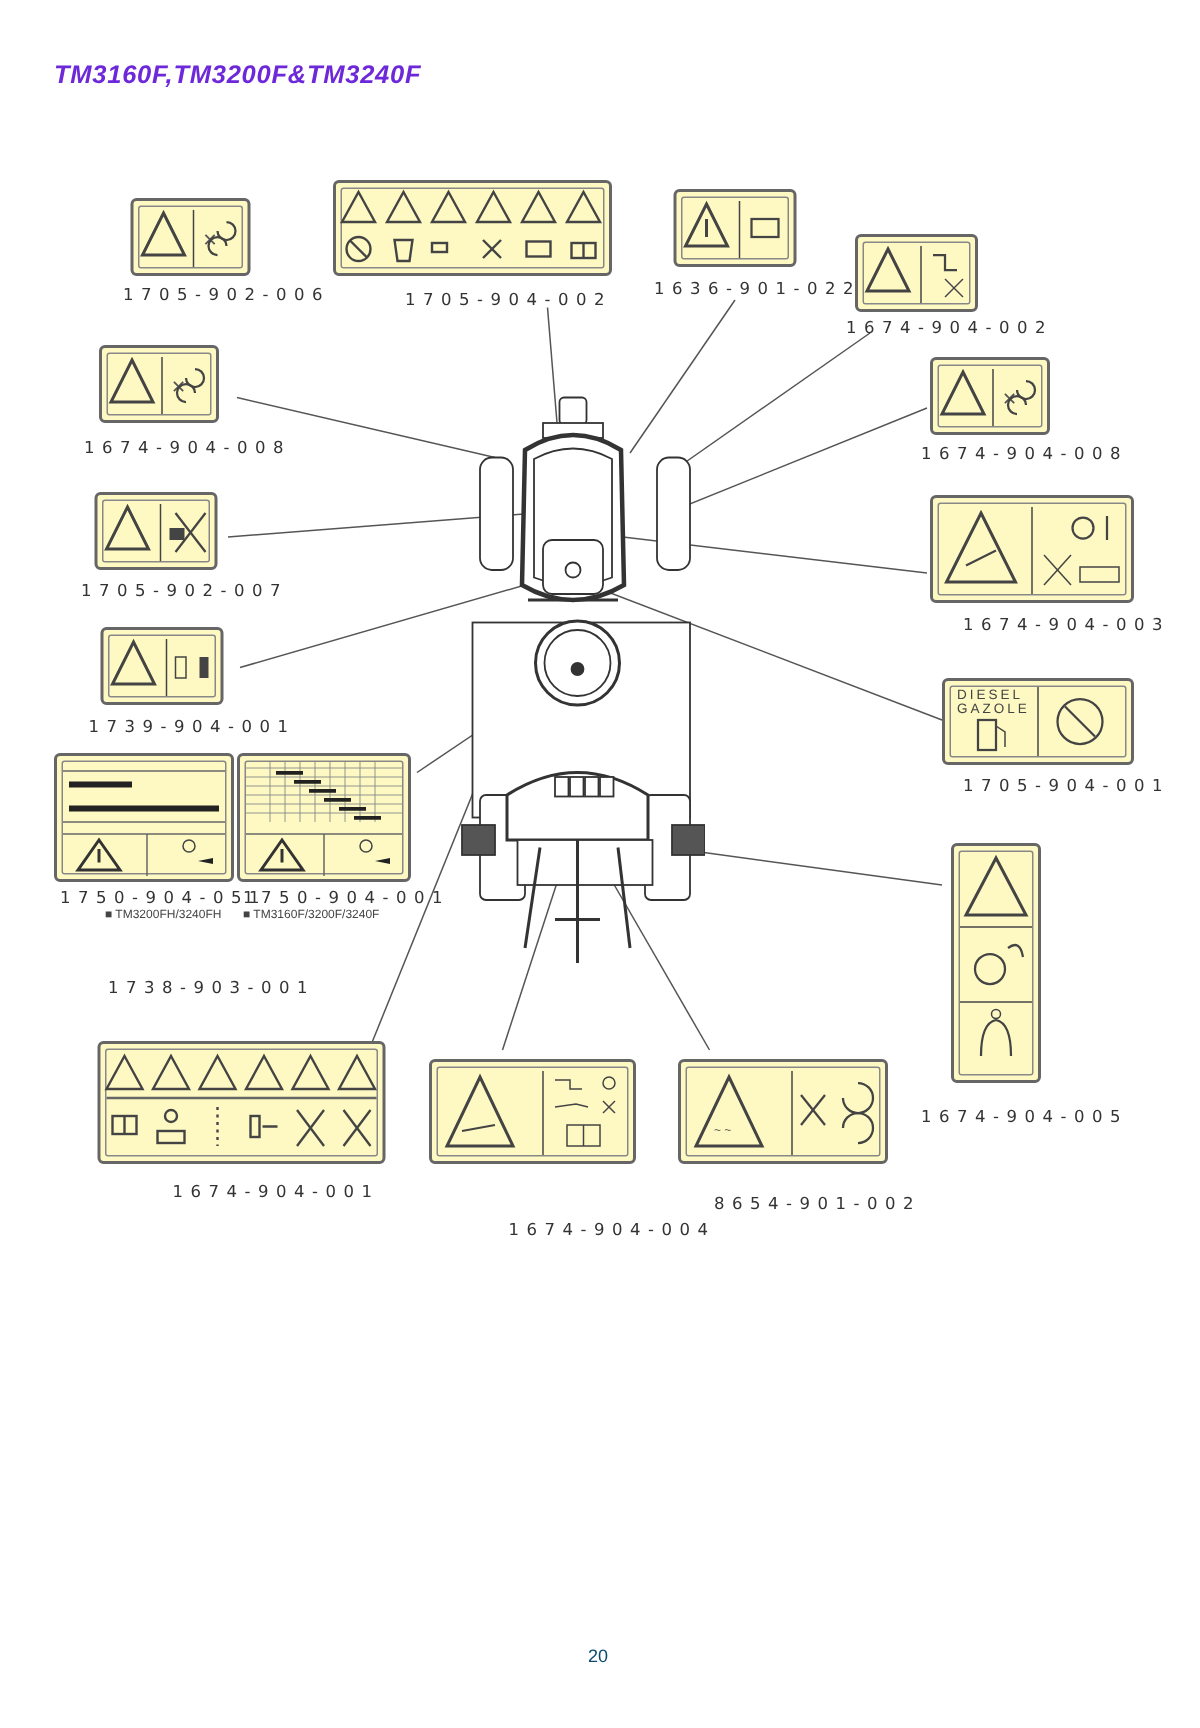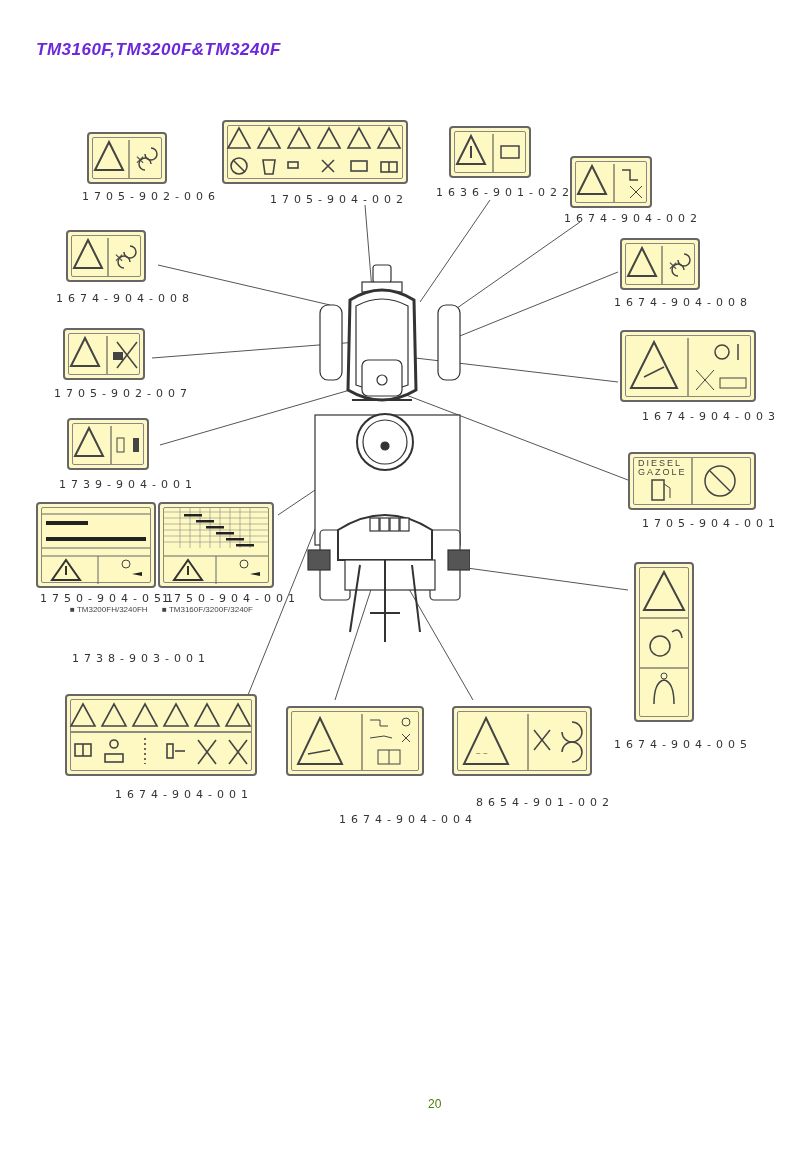--- a/index.html
+++ b/index.html
@@ -2,21 +2,21 @@
 <html><head>
 <meta charset="utf-8">
 <style>
   html,body{margin:0;padding:0;background:#fff;}
   body{width:800px;height:1152px;position:relative;overflow:hidden;font-family:"Liberation Sans",sans-serif;color:#222;}
   .title{position:absolute;left:36px;top:40px;font-size:17px;font-weight:bold;font-style:italic;letter-spacing:0.5px;color:#6d28d9;}
   .label{position:absolute;border:2px solid #666;border-radius:4px;background:#fef9c3;box-sizing:border-box;}
   .label .inner{position:absolute;inset:3px;border:1px solid #888;border-radius:2px;}
   .pn{position:absolute;font-size:11px;letter-spacing:5px;color:#333;font-family:"DejaVu Sans",sans-serif;white-space:nowrap;}
   .note{position:absolute;font-size:8px;color:#444;white-space:nowrap;}
-  .pagenum{position:absolute;left:392px;top:1097px;font-size:12px;color:#4d7c0f;margin-left:36px;}
+  .pagenum{position:absolute;left:392px;top:1097px;font-size:12px;color:#0c4a6e;}
   svg.overlay{position:absolute;left:0;top:0;pointer-events:none;}
   .tractor{position:absolute;left:290px;top:260px;}
 </style>
 </head>
 <body>
 
 <div class="title">TM3160F,TM3200F&amp;TM3240F</div>
 
 <svg class="overlay" width="800" height="1152">
   <g stroke="#555" stroke-width="1" fill="none">

